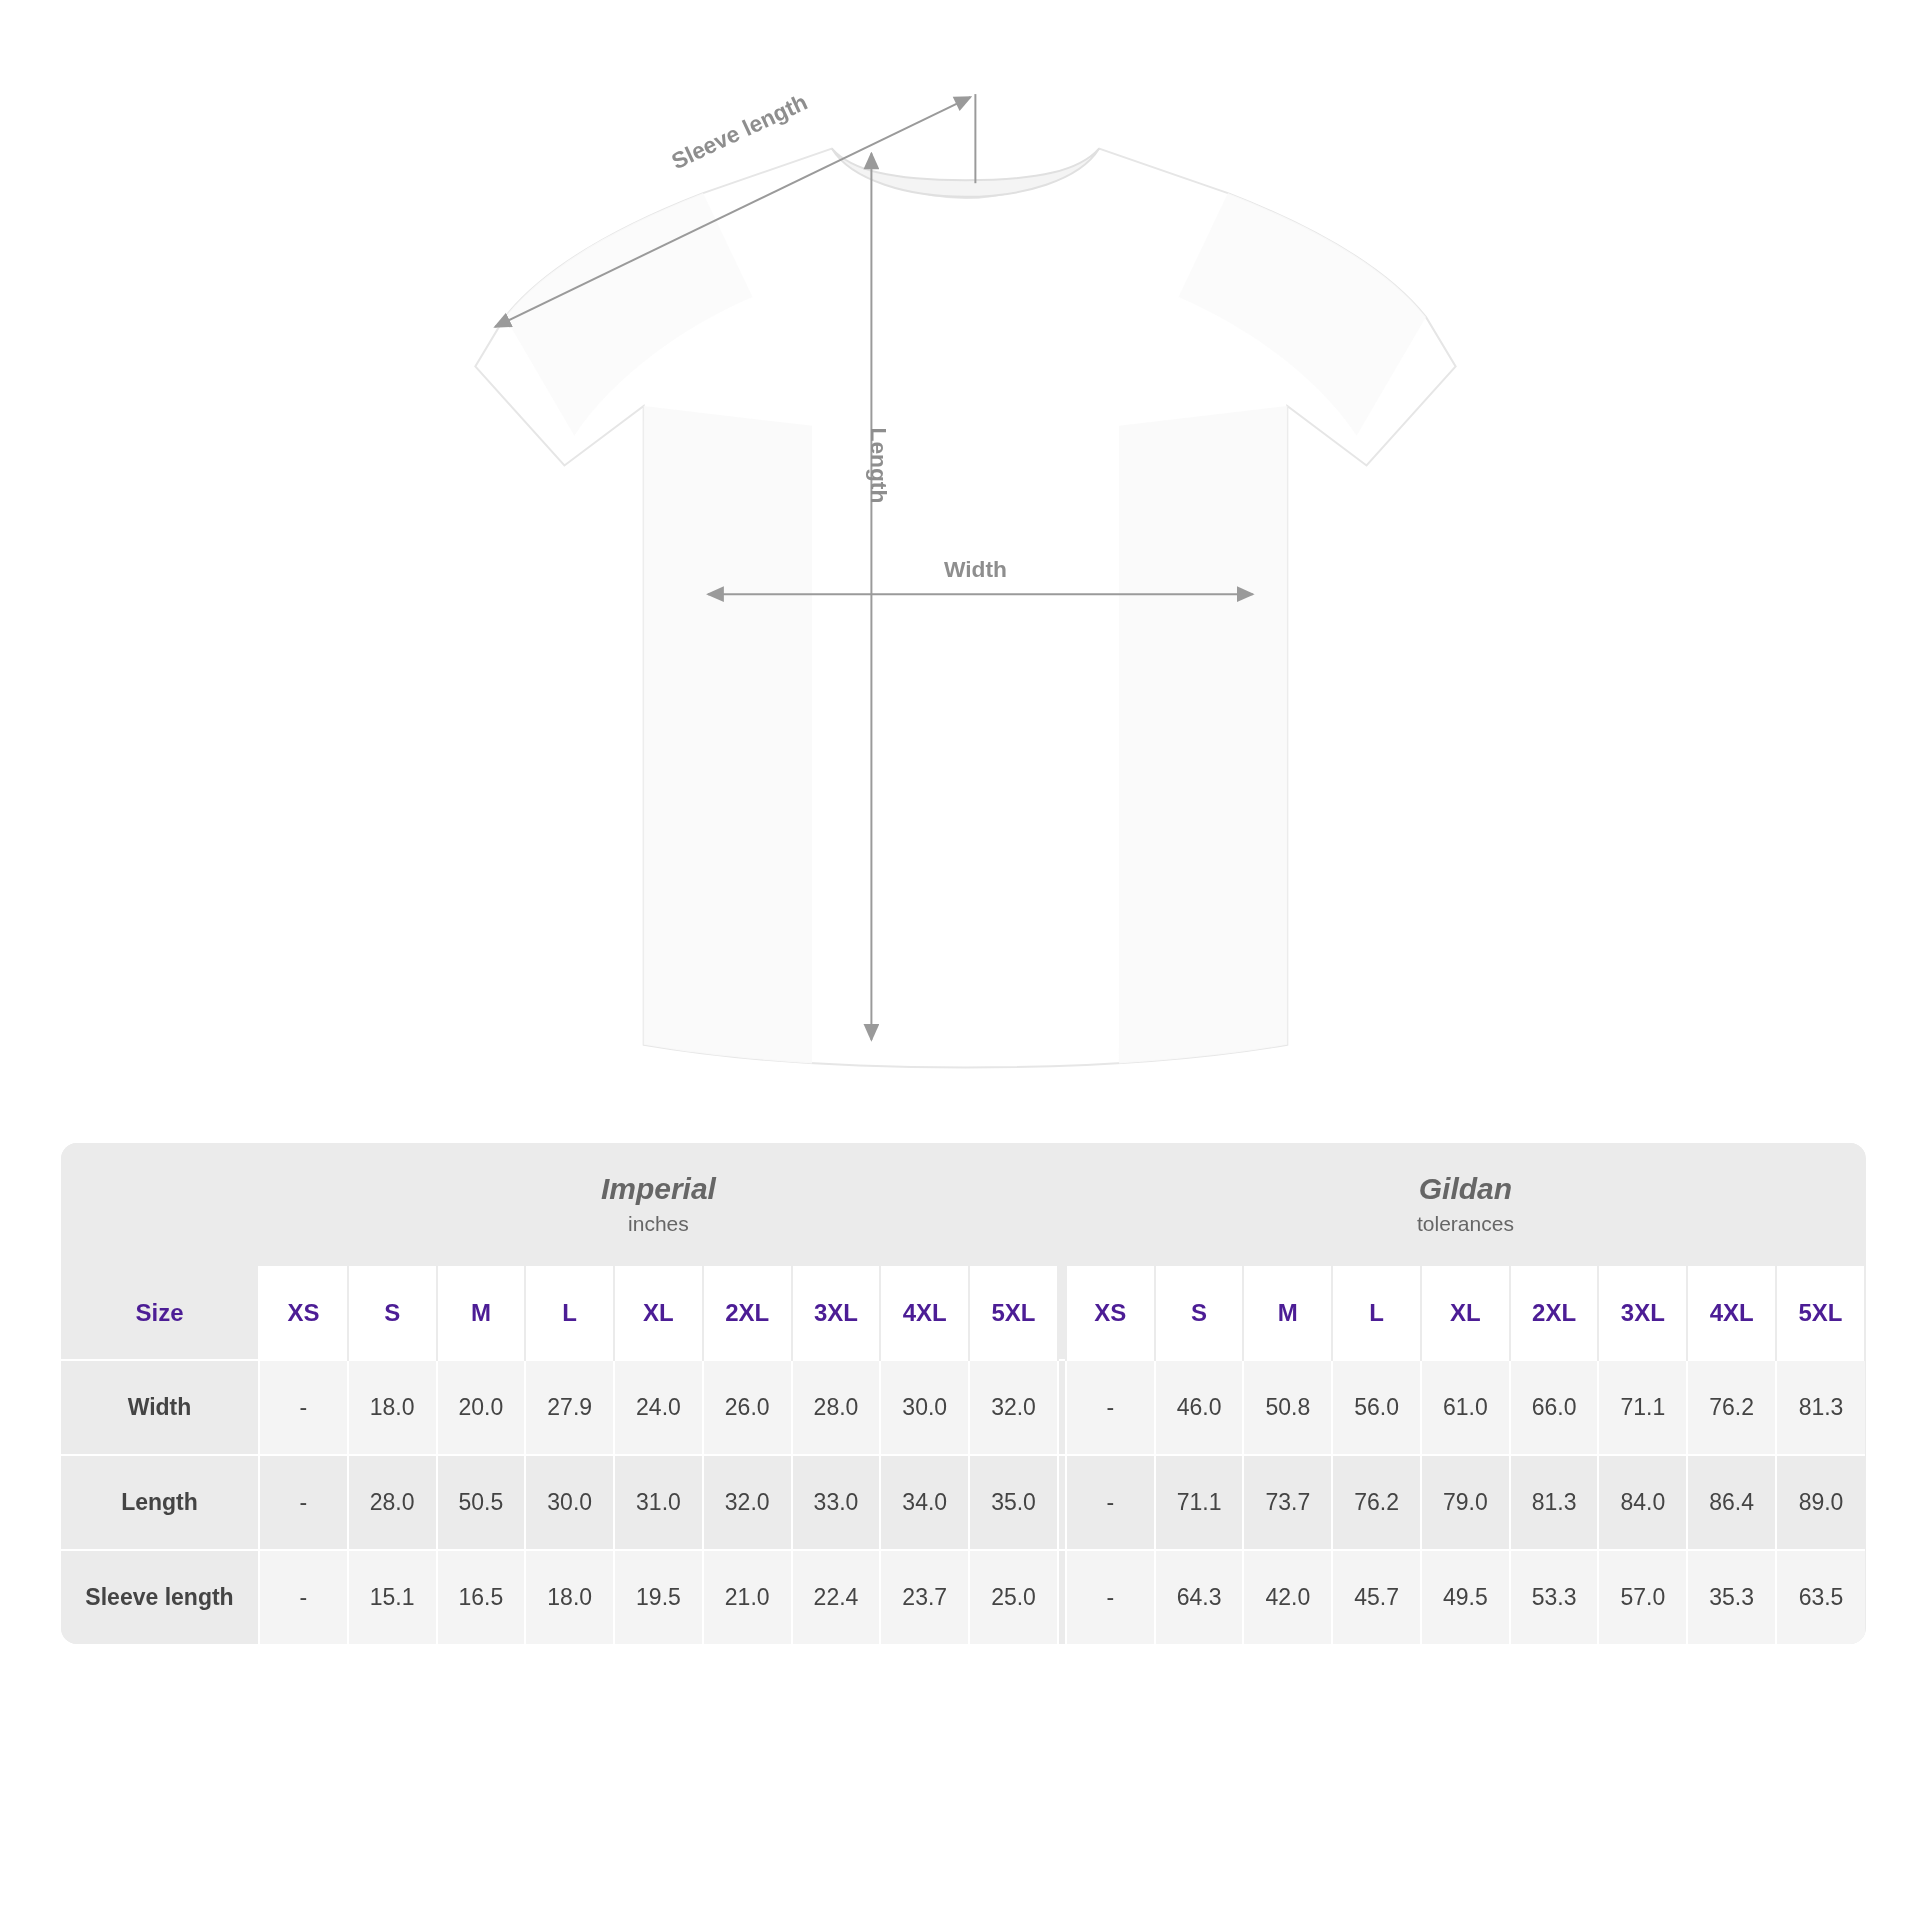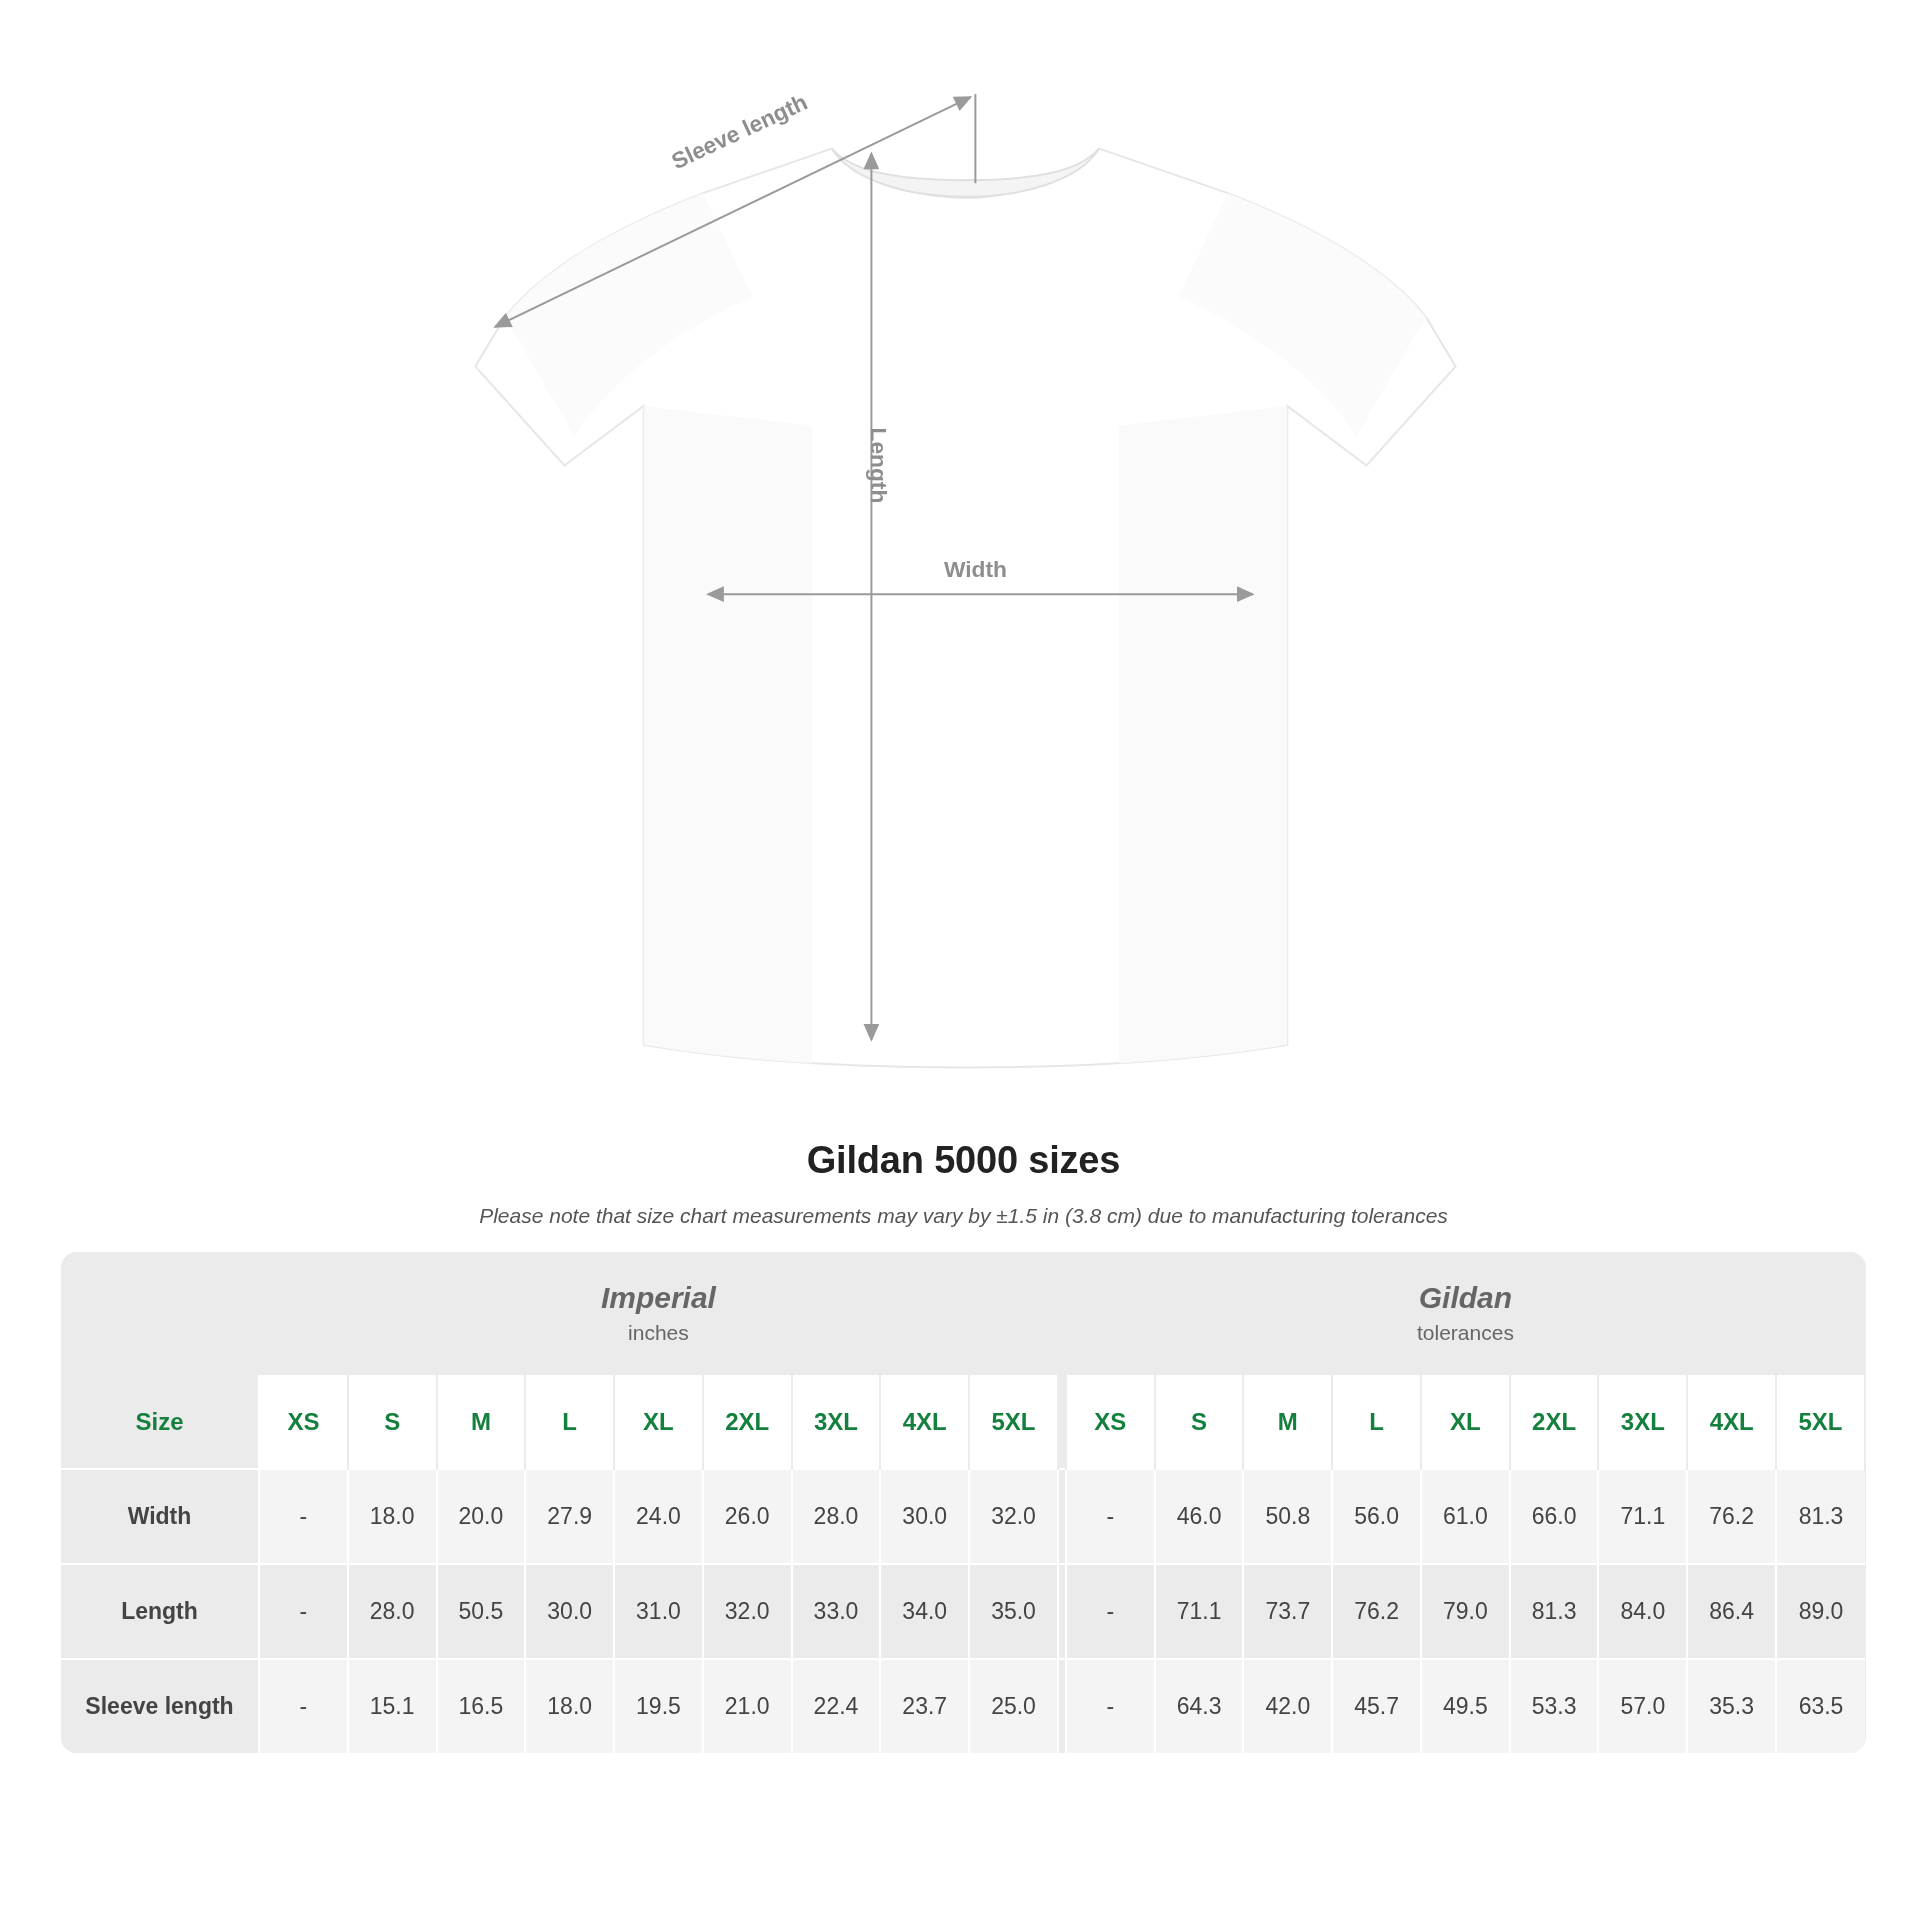--- a/index.html
+++ b/index.html
@@ -90,21 +90,21 @@
     font-weight: bold;
     color: #444444;
     font-size: 24px;
     width: 198px;
   }
   tr.head-row td {
     background: #ffffff;
     height: 91px;
     font-weight: bold;
     font-size: 24px;
-    color: #15803d;
+    color: #4c1d95;
     border-right: 2px solid #ebebeb;
   }
   tr.head-row td.row-header-cell {
     background: #ebebeb;
     border-right: 2px solid #ffffff;
   }
   tr.data-row td {
     height: 91px;
     border-right: 2px solid #ffffff;
     border-top: 2px solid #ffffff;
@@ -174,24 +174,20 @@
         <text x="880" y="470" transform="rotate(90 880 470)" text-anchor="middle" font-family="Liberation Sans, sans-serif" font-size="23" font-weight="bold" fill="#8e8e8e">Length</text>
       </g>
 
       <g>
         <line x1="715" y1="600" x2="1265" y2="600" stroke="#9a9a9a" stroke-width="2" marker-start="url(#arrTail)" marker-end="url(#arrHead)"></line>
         <text x="985" y="583" text-anchor="middle" font-family="Liberation Sans, sans-serif" font-size="23" font-weight="bold" fill="#8e8e8e">Width</text>
       </g>
     </svg>
   </div>
 
-  <div class="title-block">
-    <div class="chart-title">Gildan 5000 sizes</div>
-    <div class="chart-note">Please note that size chart measurements may vary by ±1.5 in (3.8 cm) due to manufacturing tolerances</div>
-  </div>
 
   <div class="table-wrap">
     <table class="size-table">
       <colgroup>
         <col style="width:198px">
         <col span="9">
         <col style="width:8px">
         <col span="9">
       </colgroup>
       <tbody>

